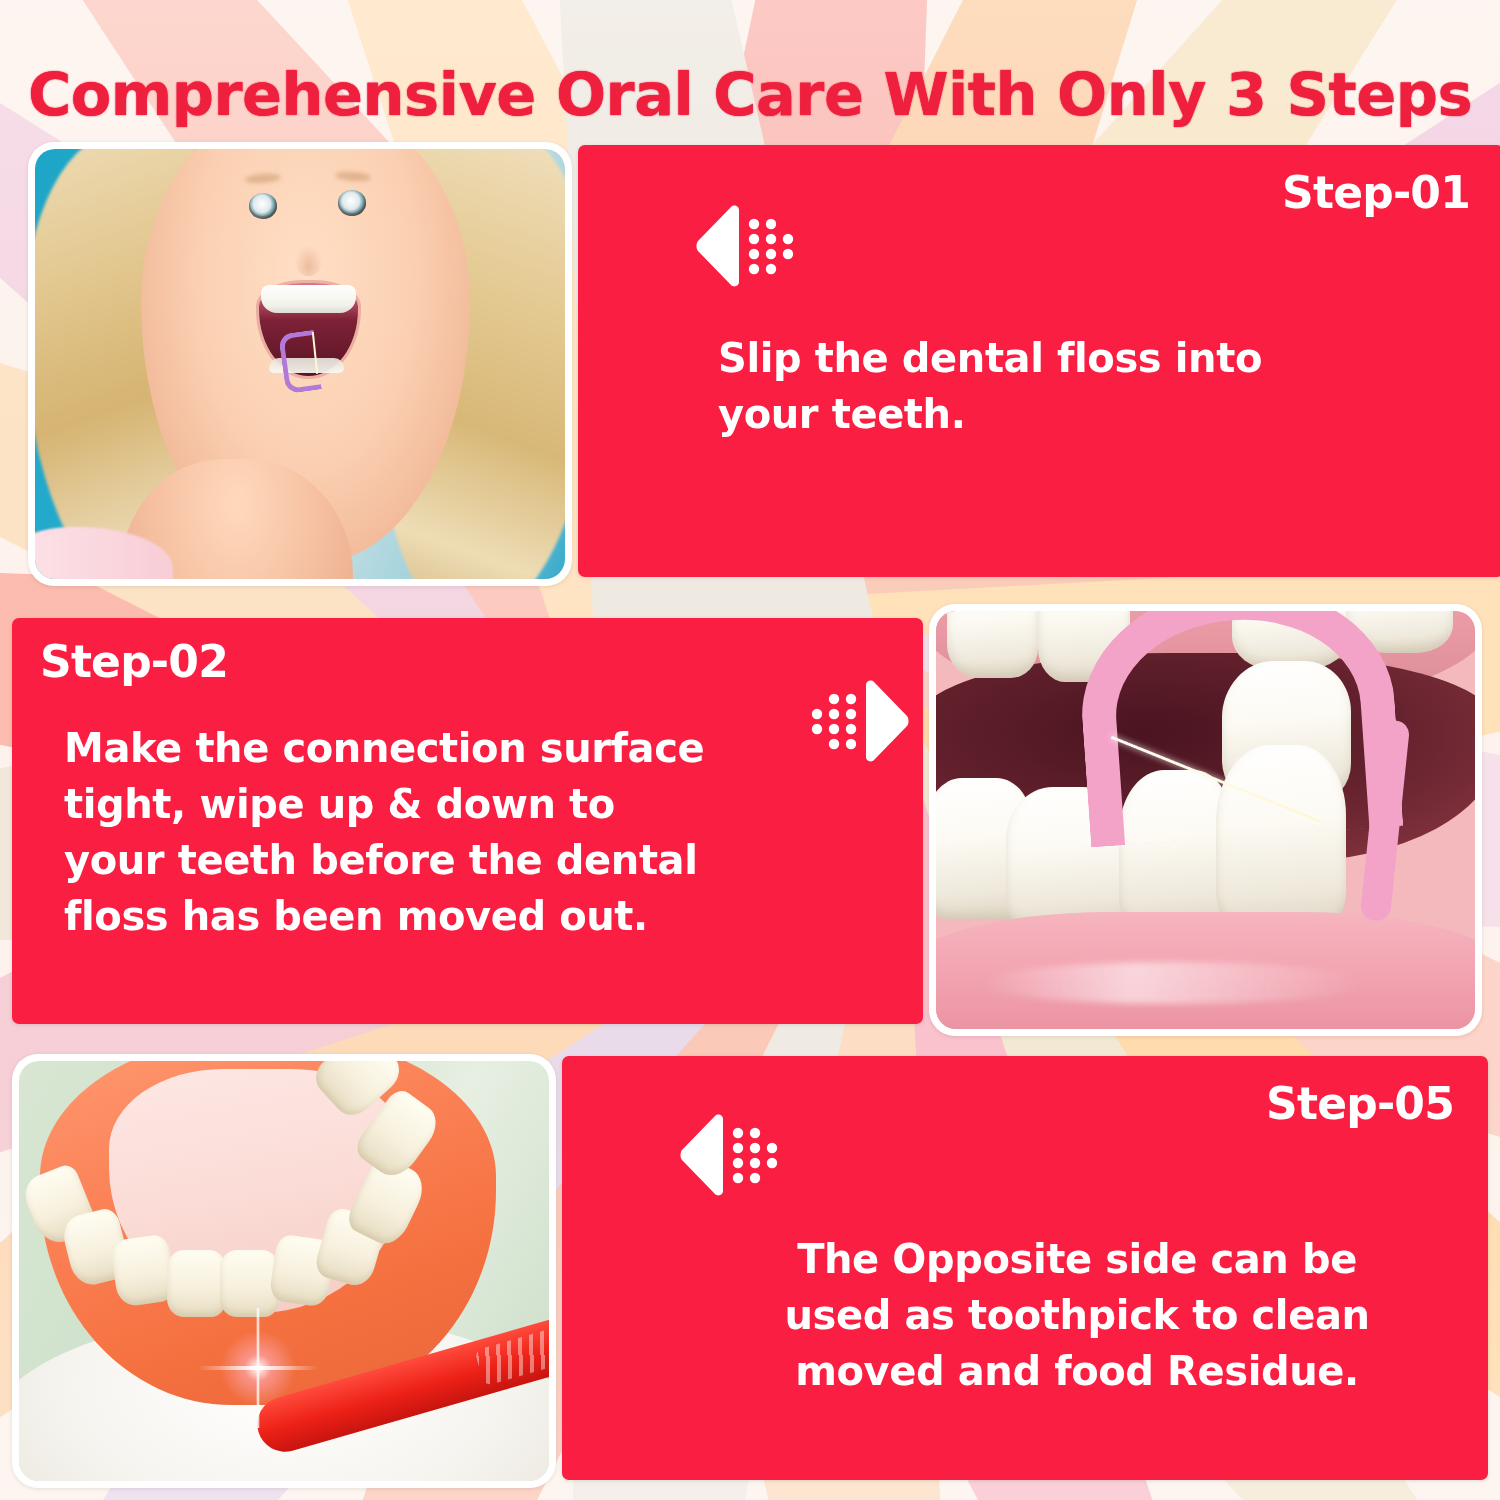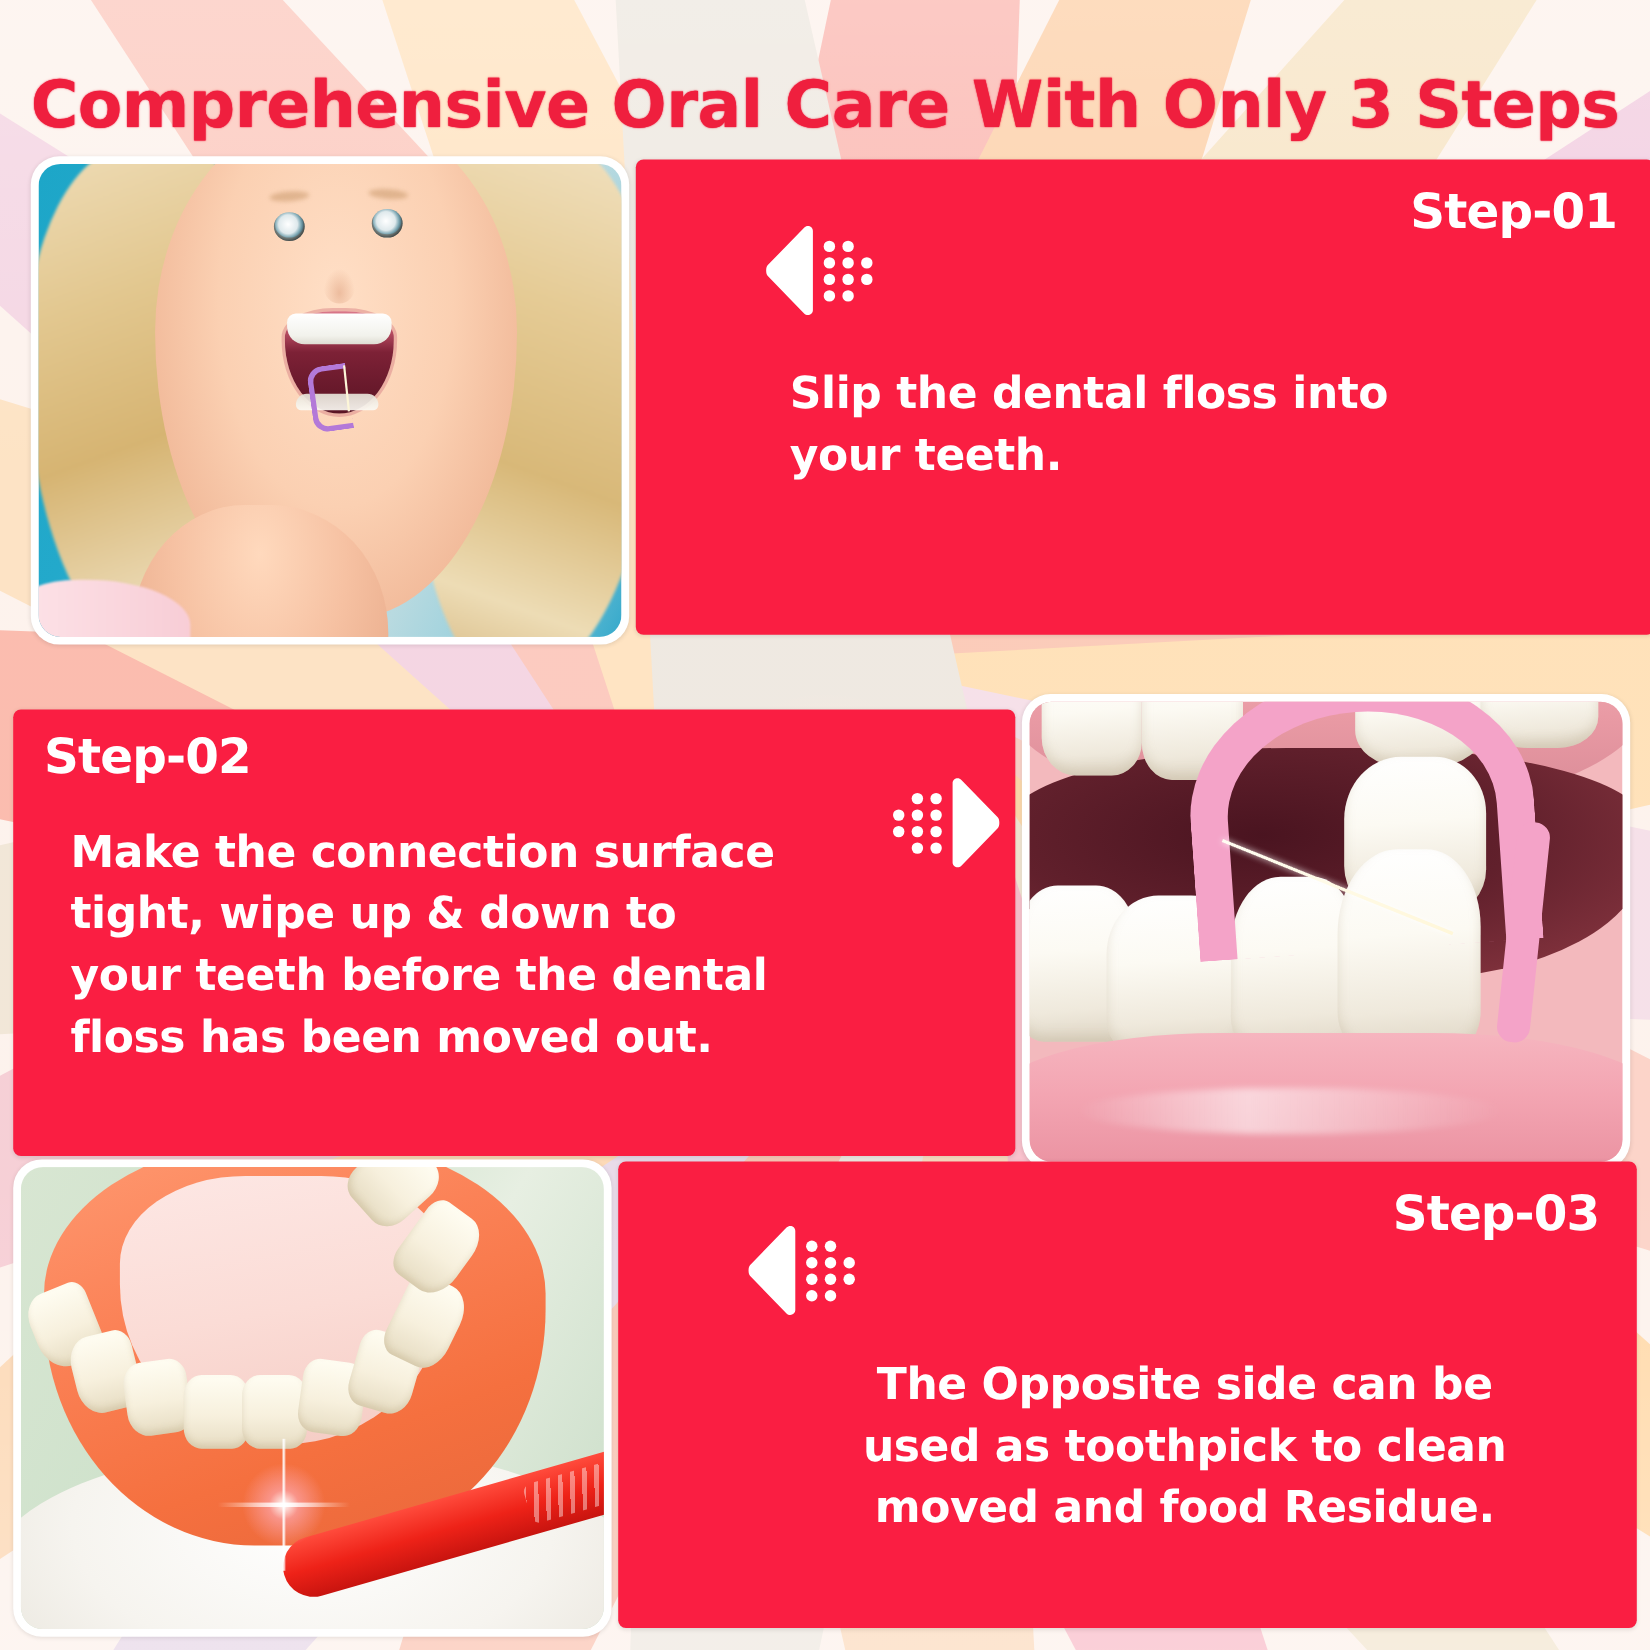--- a/index.html
+++ b/index.html
@@ -67,21 +67,21 @@
     white-space:nowrap;
     text-shadow:0 0 1px #ef1f3e, 0 0 2px rgba(239,31,62,0.55);
   }
 
   
   .rows { position:absolute; inset:0; z-index:4; }
 
   .row { position:absolute; display:flex; }
 
   .row-1 { left:28px;  top:142px;  width:1476px; height:444px; }
-  .row-2 { left:12px;  top:645px;  width:1476px; height:410px; }
+  .row-2 { left:12px;  top:618px;  width:1476px; height:410px; }
   .row-3 { left:12px;  top:1054px; width:1476px; height:434px; }
 
   
   .photo-card {
     position:relative;
     background:#ffffff;
     border-radius:26px;
     padding:7px;
     box-shadow:0 1px 4px rgba(0,0,0,0.10);
     flex:0 0 auto;
@@ -481,21 +481,21 @@
             <div class="m-tooth mt9"></div>
             <div class="m-tooth mtA"></div>
             <div class="pick-red"></div>
             <div class="sparkle"></div>
           </div>
         </div>
       </div>
 
       <div class="panel" style="width:926px;height:424px;margin-left:6px;margin-top:2px;">
         <div class="panel-inner">
-          <div class="step-label lbl-right">Step-03</div>
+          <div class="step-label lbl-right">Step-05</div>
 
           <svg class="arrow-icon" style="left:115px;top:58px;" width="120" height="82" viewBox="0 0 120 82">
             <path d="M46 5 C46 1 41 -1 38 2 L5 36 C3 38 3 44 5 46 L38 80 C41 83 46 81 46 77 Z" fill="#ffffff"></path>
             <g fill="#ffffff">
               <circle cx="61" cy="19" r="5.2"></circle>
                 <circle cx="78" cy="19" r="5.2"></circle>
               <circle cx="61" cy="34" r="5.2"></circle>
                 <circle cx="78" cy="34" r="5.2"></circle>
                 <circle cx="95" cy="34" r="5.2"></circle>
               <circle cx="61" cy="49" r="5.2"></circle>

